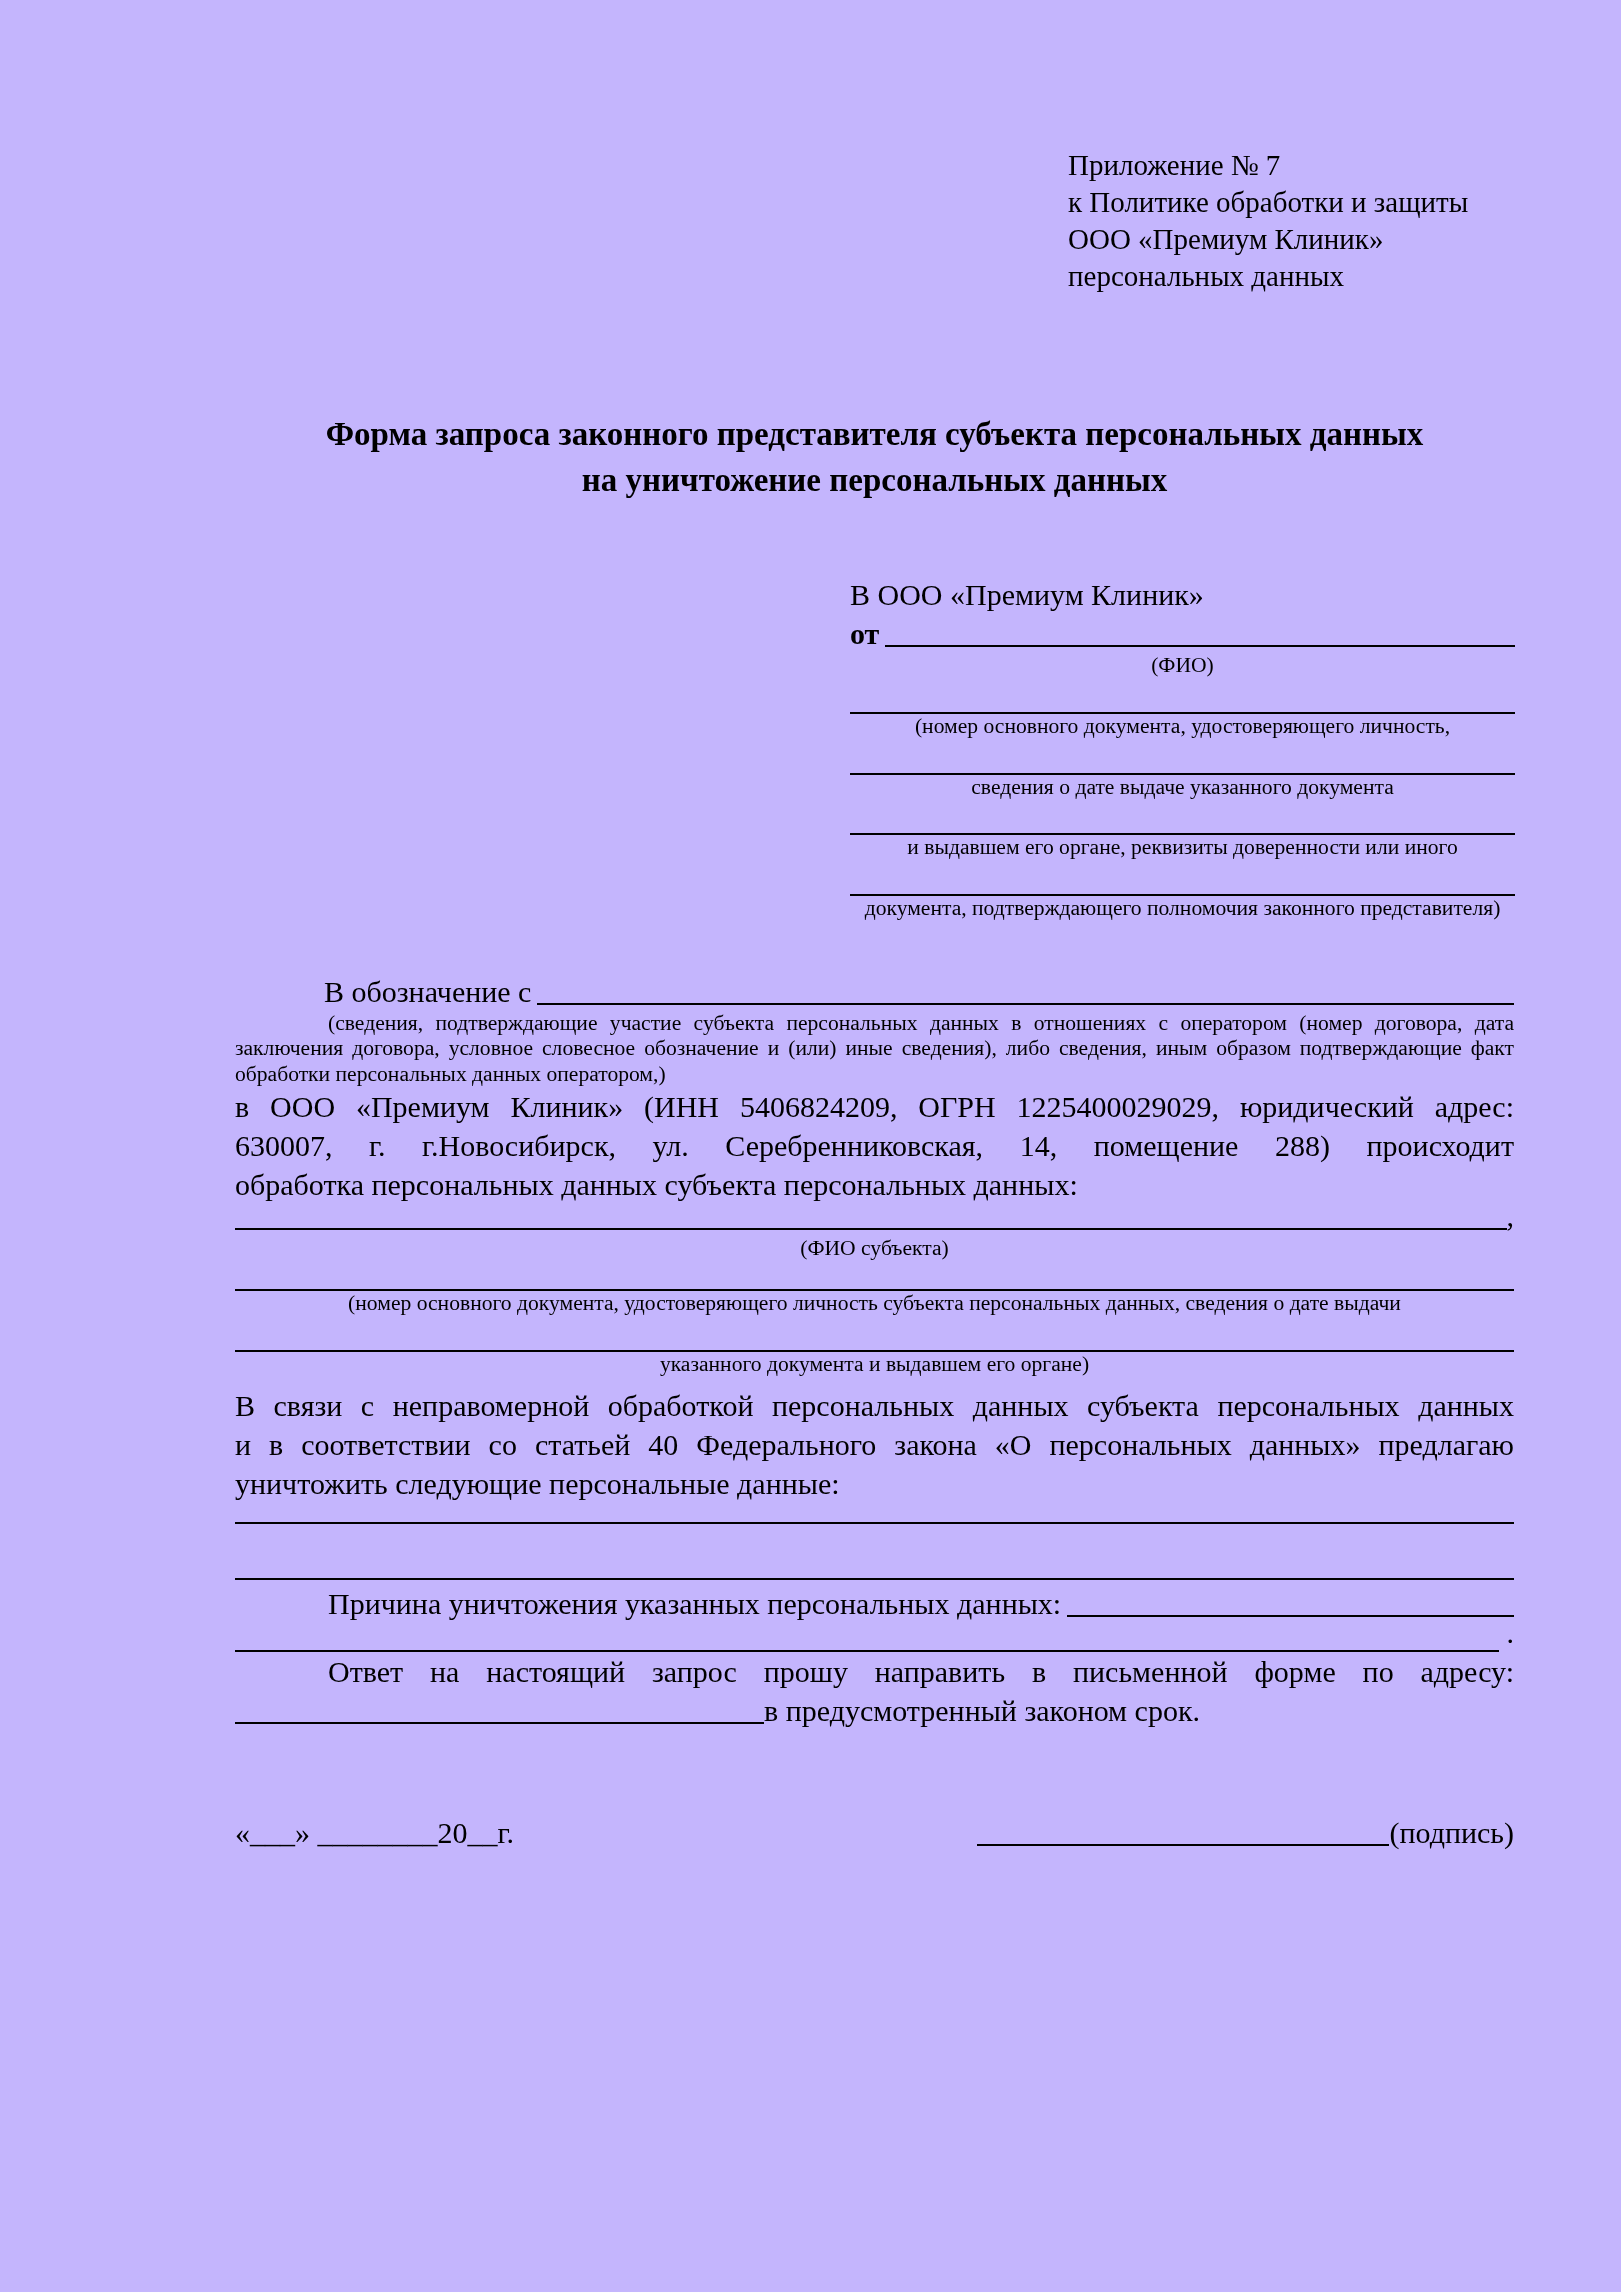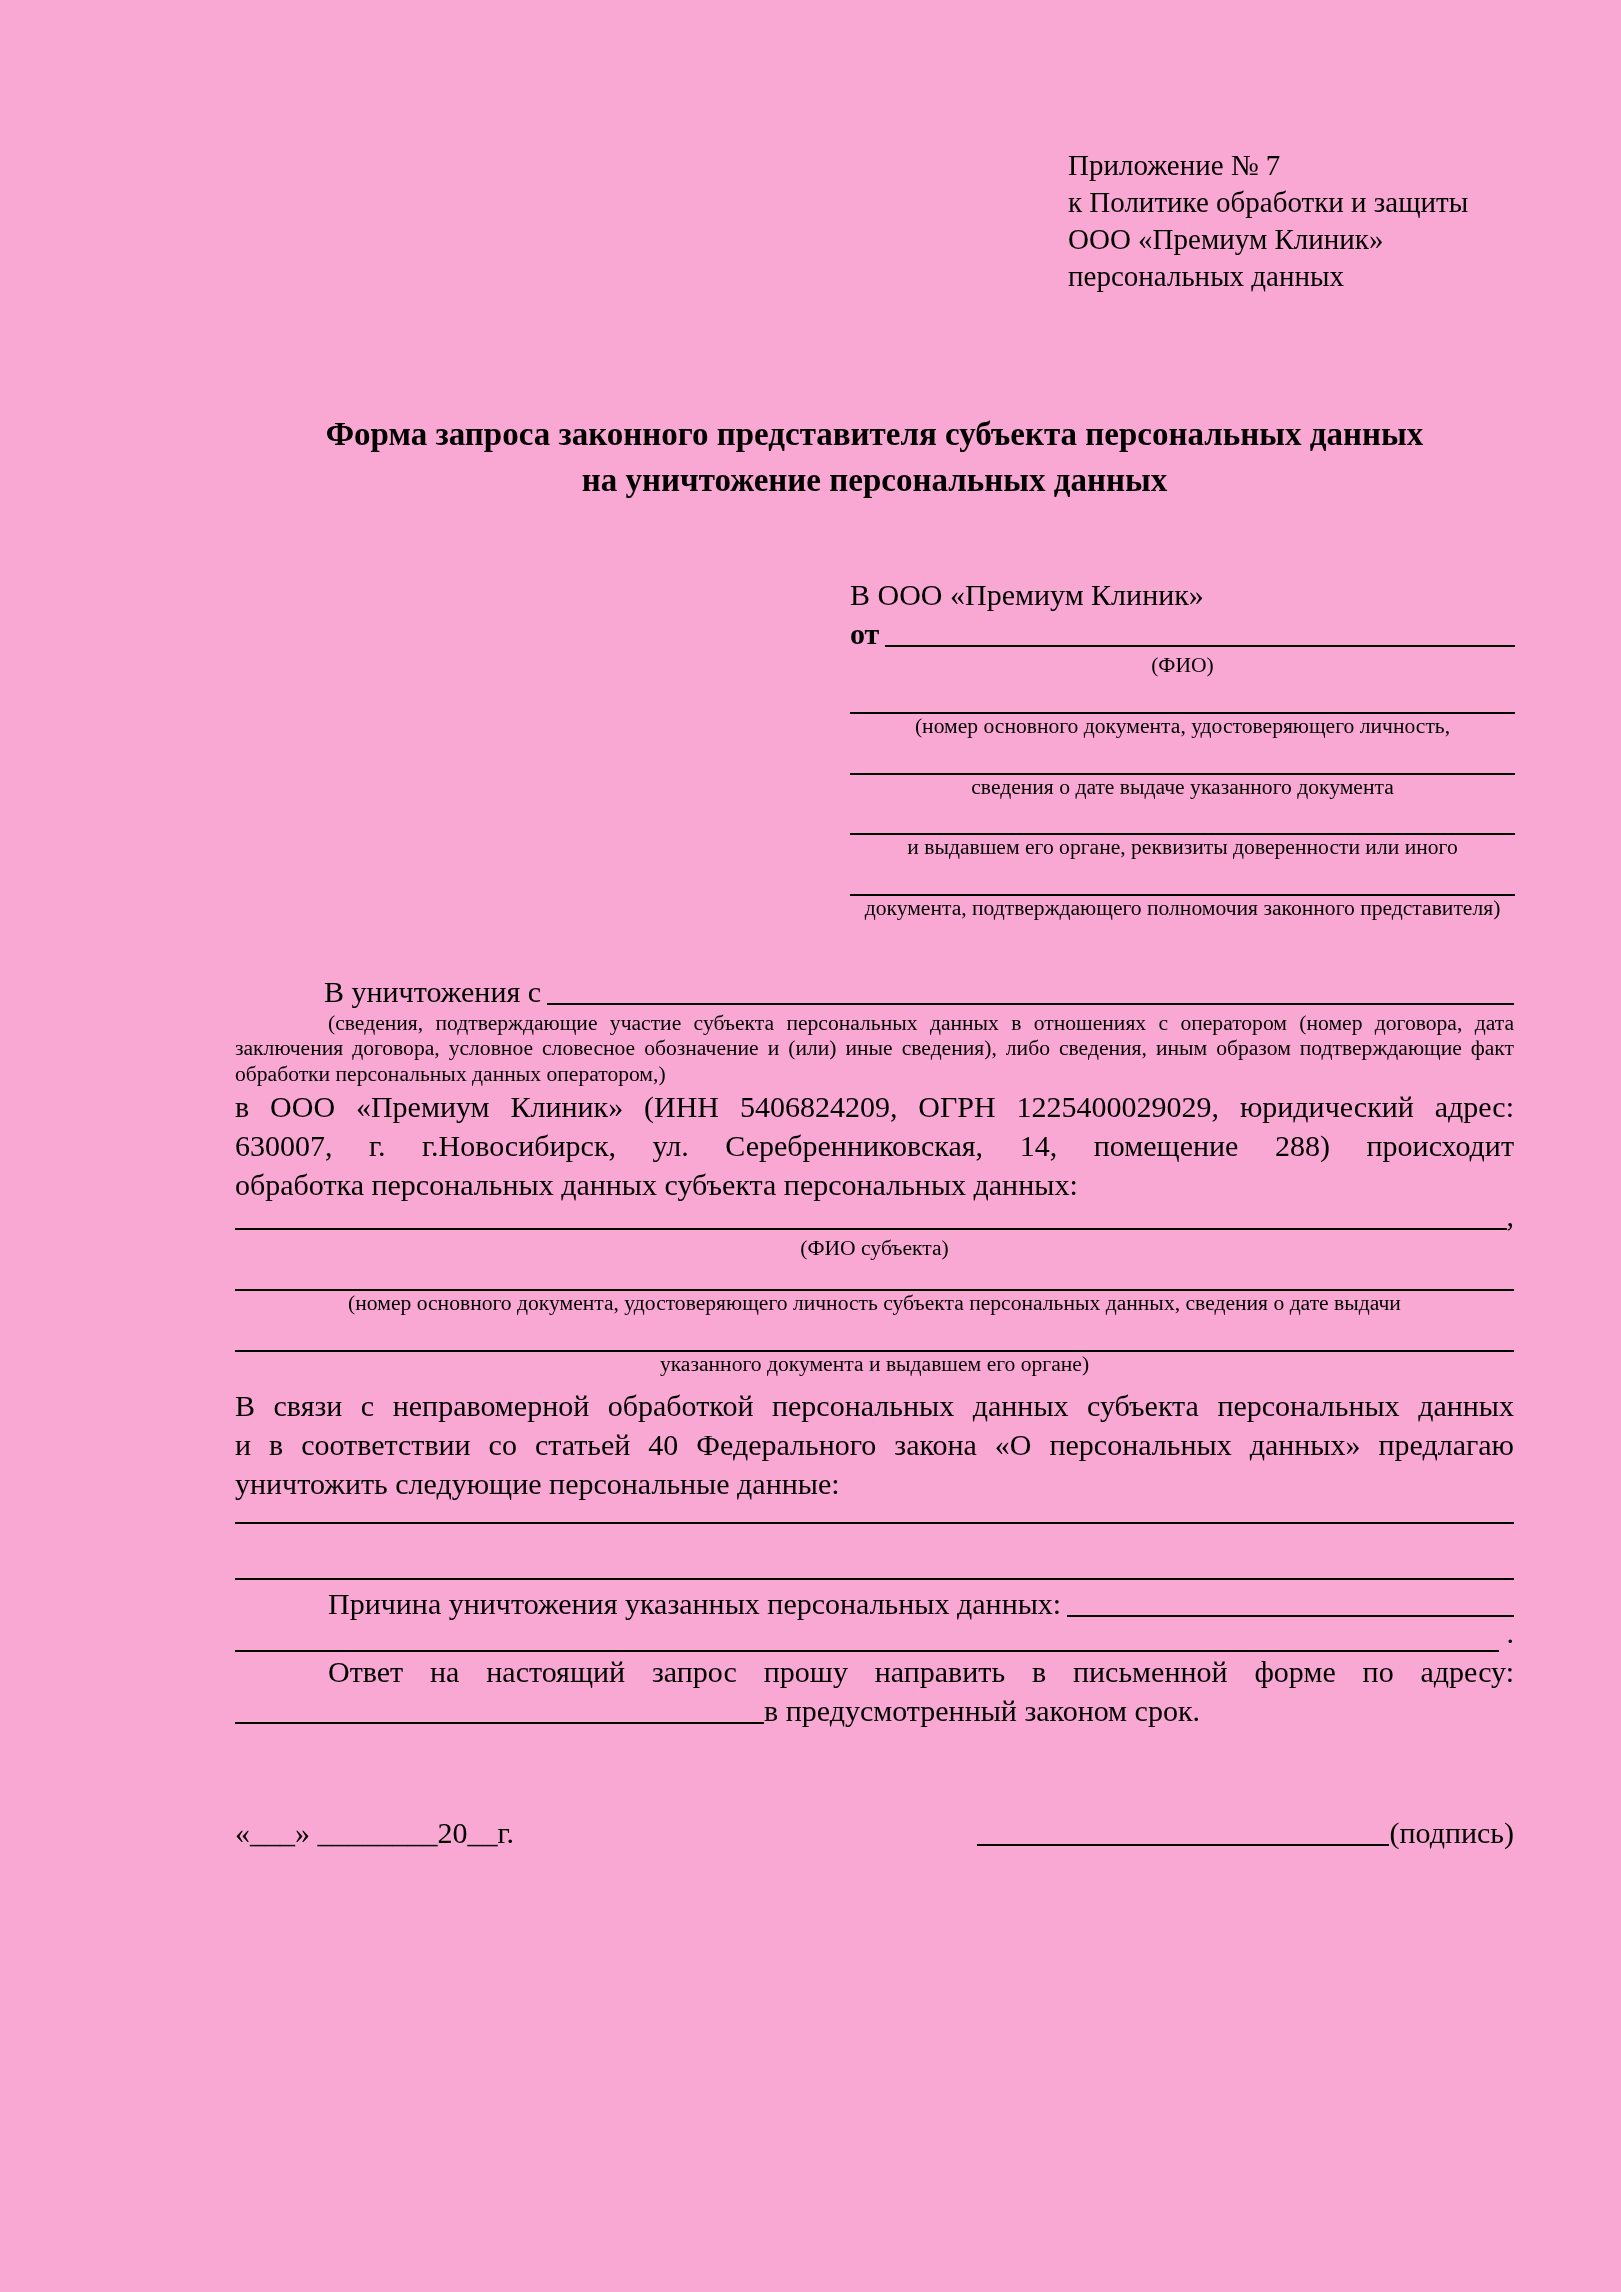--- a/index.html
+++ b/index.html
@@ -1,21 +1,21 @@
 <!DOCTYPE html>
 <html><head>
 <meta charset="utf-8">
 <style>
   html, body { margin: 0; padding: 0; background: #ffffff; }
   .page {
     position: relative;
     width: 1621px;
     height: 2293px;
     margin: 0 auto;
-    background: #f9a8d4;
+    background: #c4b5fd;
     color: #000000;
     font-family: "Liberation Serif", "DejaVu Serif", serif;
     font-size: 30px;
     line-height: 39px;
     padding: 0 107px 0 235px;
     box-sizing: border-box;
     overflow: hidden;
   }
 
   
@@ -103,21 +103,21 @@
 
         <div class="u-line"></div>
         <div class="u-caption">и выдавшем его органе, реквизиты доверенности или иного</div>
 
         <div class="u-line"></div>
         <div class="u-caption">документа, подтверждающего полномочия законного представителя)</div>
       </div>
   </div>
 
   <div class="accordance">
-    <span class="lbl">В уничтожения с</span>
+    <span class="lbl">В обозначение с</span>
     <span class="fill"></span>
   </div>
 
   <div class="note para">
 
   <div class="pline">(сведения, подтверждающие участие субъекта персональных данных в отношениях с оператором (номер договора, дата</div>
       <div class="pline">заключения договора, условное словесное обозначение и (или) иные сведения), либо сведения, иным образом подтверждающие факт</div>
       <div class="pline">обработки персональных данных оператором,)</div>
     </div>
 

